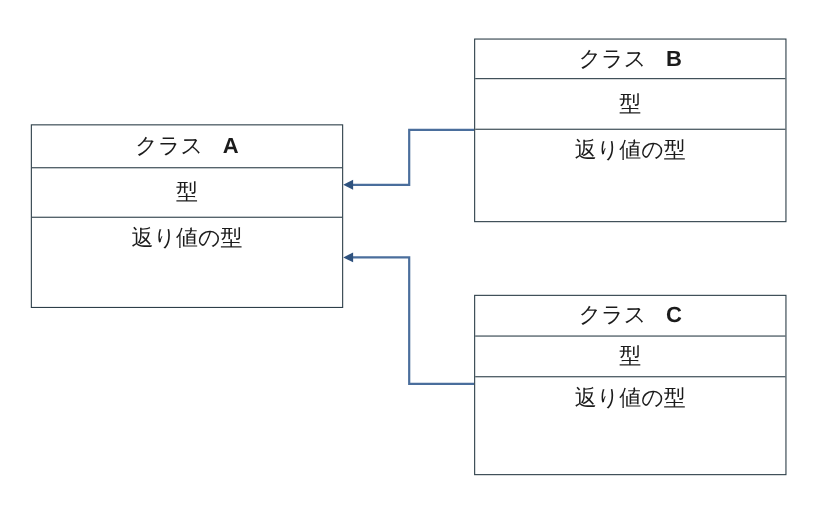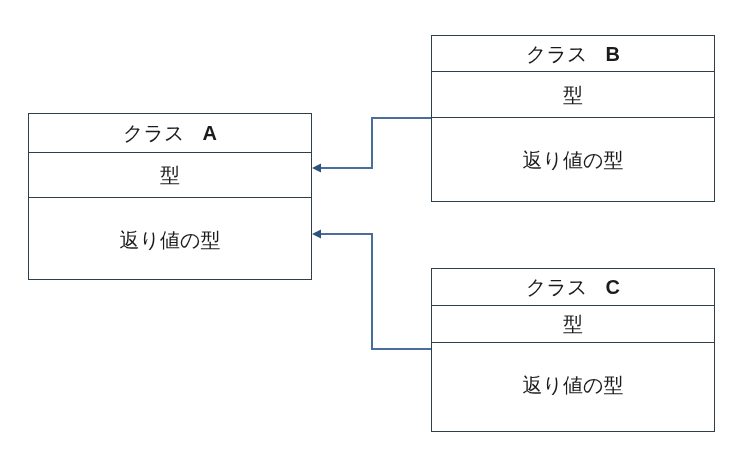--- a/index.html
+++ b/index.html
@@ -36,21 +36,21 @@
     box-sizing: border-box;
     display: flex;
     align-items: center;
     justify-content: center;
     font-size: 20px;
     line-height: 1;
     white-space: nowrap;
   }
   .box-title { border-bottom: 1px solid #2d3f49; gap: 18px; }
   .box-row-1 { border-bottom: 1px solid #2d3f49; }
-  .box-row-2 { flex: 1 1 auto; align-items: flex-start; padding-top: 9px; margin-top: 23px; }
+  .box-row-2 { flex: 1 1 auto; align-items: flex-start; padding-top: 9px; }
   .title-letter { font-weight: 700; }
 
   
   .box-a { left: 28px;  top: 113px; width: 284px; height: 167px; }
   .box-a .box-title  { height: 39px; }
   .box-a .box-row-1  { height: 45px; }
 
   
   .box-b { left: 431px; top: 35px;  width: 284px; height: 167px; }
   .box-b .box-title  { height: 36px; }

